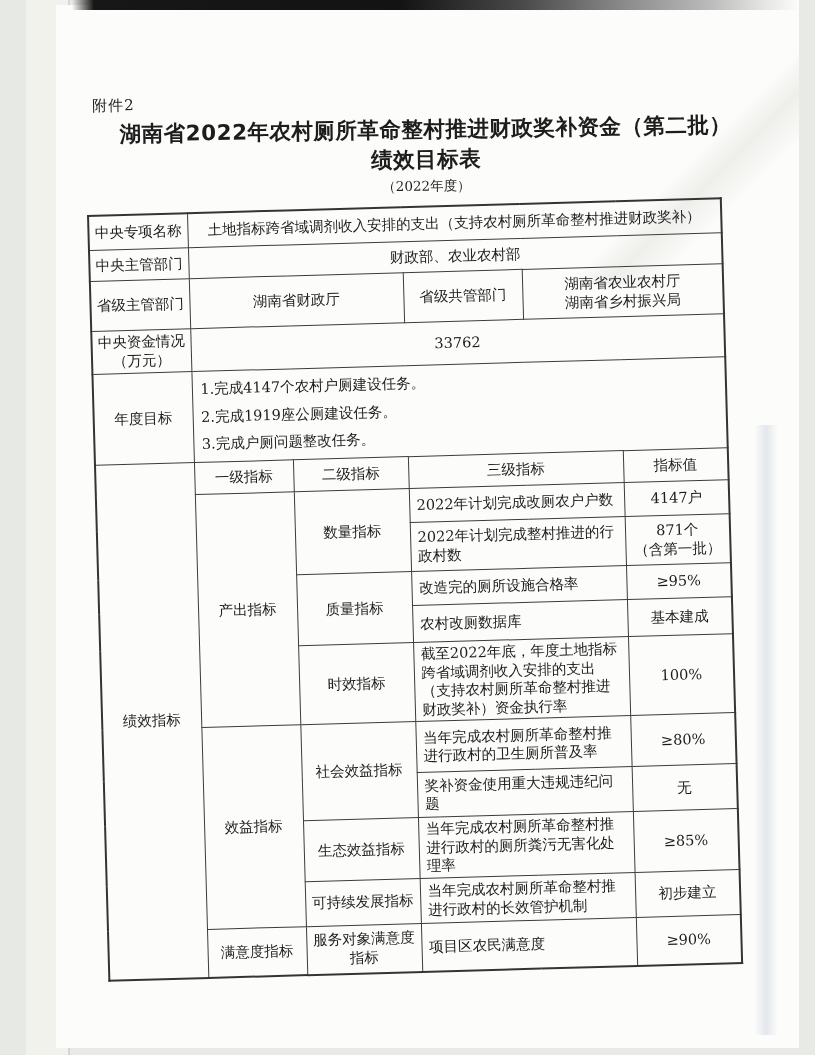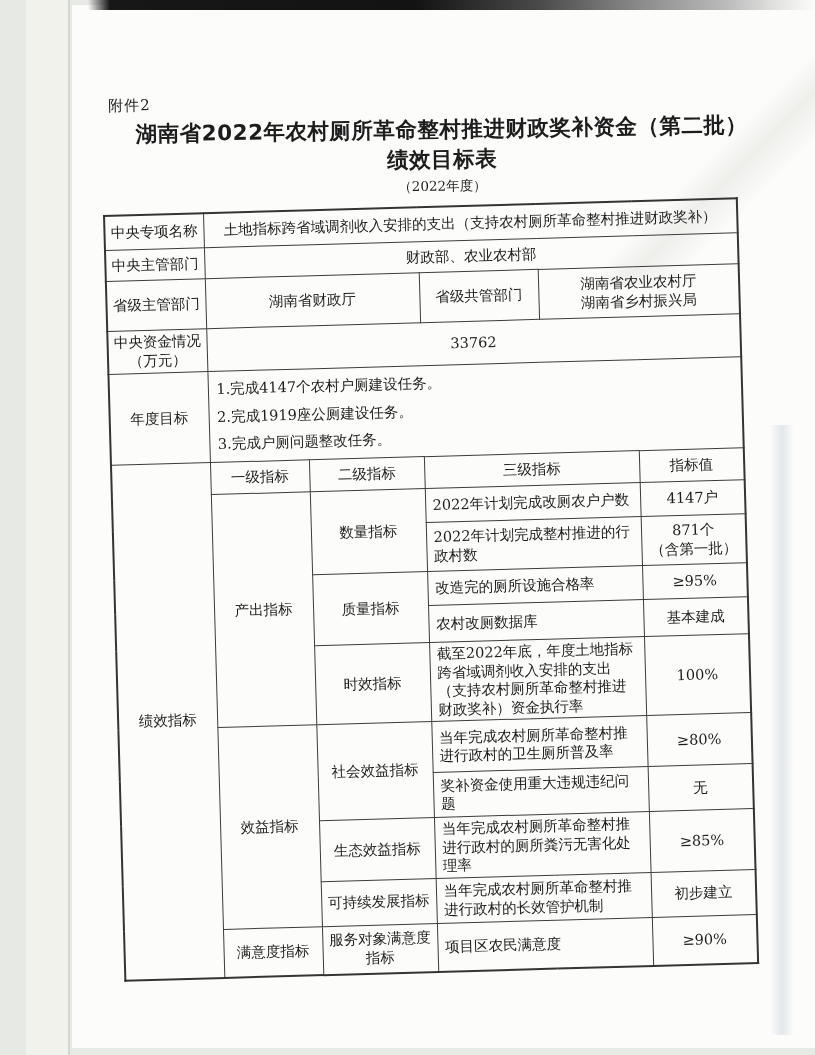--- a/index.html
+++ b/index.html
@@ -8,21 +8,21 @@
     background:#e8eae6;
     font-family:"DejaVu Serif","Liberation Serif",serif;
     color:#1d1d1d;
   }
   
   .left-strip{position:absolute;left:0;top:0;width:72px;height:1055px;background:#e7e9e5;}
   .under-page{position:absolute;left:26px;top:0;width:42px;height:1055px;background:#f2f2ec;}
   .page-edge-line{position:absolute;left:68px;top:0;width:2px;height:1055px;background:#d3d8d2;}
   
   .paper{
-    position:absolute;left:72px;top:5px;width:743px;height:1043px;
+    position:absolute;left:56px;top:5px;width:743px;height:1043px;
     background:#fcfcfa;
   }
   .crease{position:absolute;right:0;top:0;width:230px;height:280px;
     background:linear-gradient(135deg,transparent 54%,rgba(175,175,168,0.18) 62%,transparent 72%);}
   .right-edge-band{position:absolute;left:698px;top:420px;width:24px;height:610px;
     background:linear-gradient(to right,rgba(186,197,214,0),rgba(186,197,214,0.38),rgba(186,197,214,0));}
   
   .top-band{
     position:absolute;left:16px;top:-5px;width:727px;height:10px;
     background:linear-gradient(to right,rgba(20,20,20,0) 0%,#171717 3%,#131313 45%,#4a4a4a 62%,#8b8b8b 76%,#bcbcbc 88%,#e4e4e2 95%,#fcfcfa 100%);

